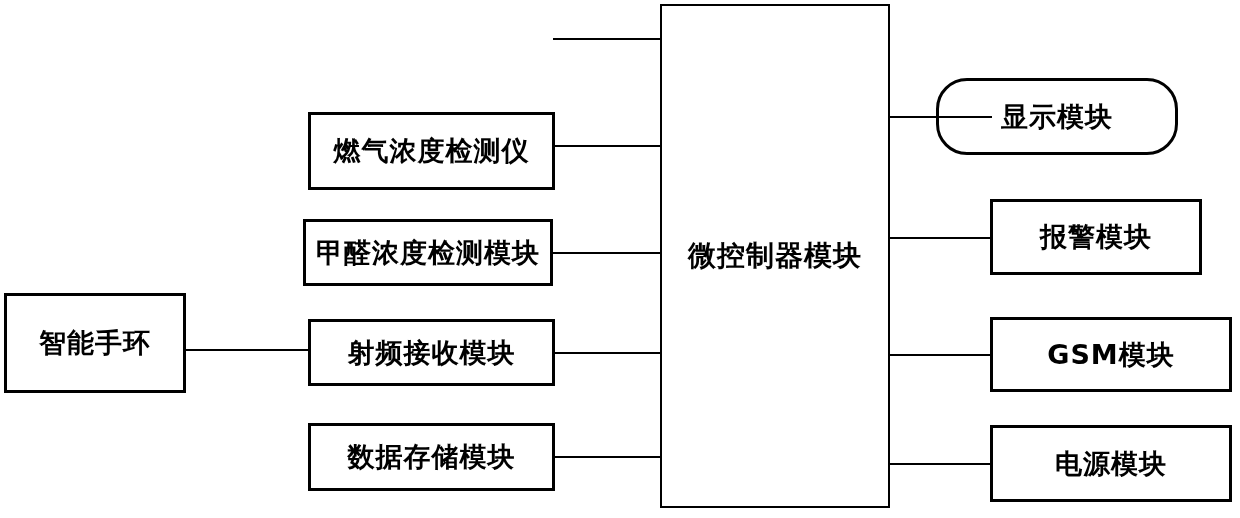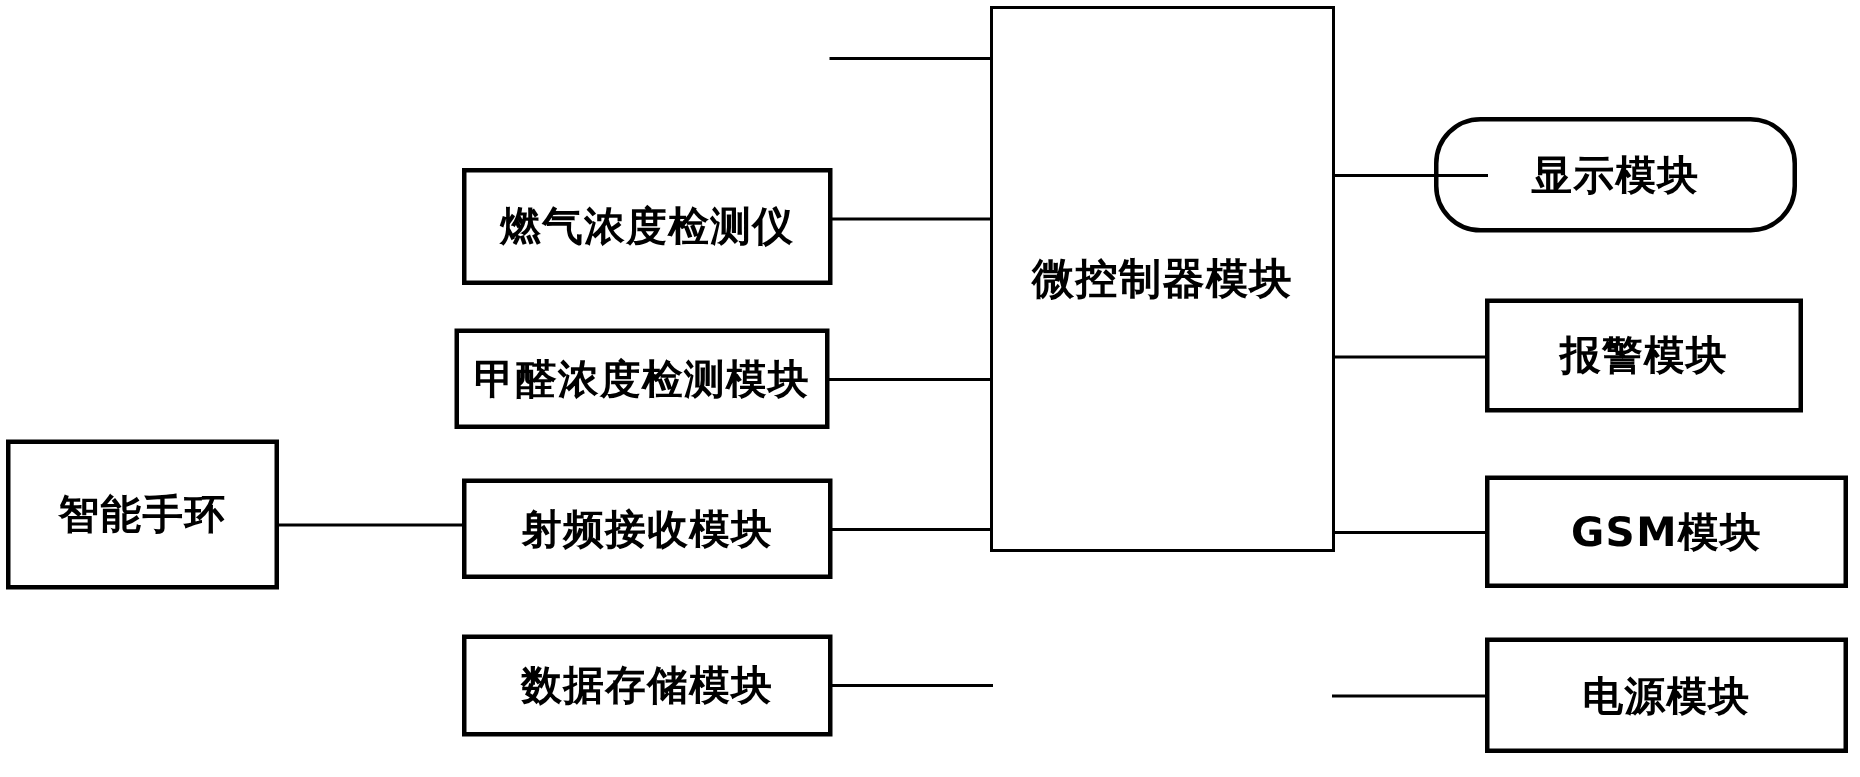--- a/index.html
+++ b/index.html
@@ -37,23 +37,23 @@
   }
   
   .n-bracelet { left: 4px;  top: 293px; width: 182px; height: 100px; }
   
   .n-temp    { left: 308px; top: 5px;   width: 247px; height: 67px; }
   .n-gas     { left: 308px; top: 112px; width: 247px; height: 78px; }
   .n-form    { left: 303px; top: 219px; width: 250px; height: 67px; }
   .n-rf      { left: 308px; top: 319px; width: 247px; height: 67px; text-align: center; }
   .n-store   { left: 308px; top: 423px; width: 247px; height: 68px; }
   
-  .n-mcu     { left: 660px; top: 4px;   width: 230px; height: 364px; }
+  .n-mcu     { left: 660px; top: 4px;   width: 230px; height: 504px; }
   
-  .n-display { left: 956px; top: 78px;  width: 242px; height: 77px; border-radius: 31px; }
+  .n-display { left: 936px; top: 78px;  width: 242px; height: 77px; border-radius: 31px; }
   .n-alarm   { left: 990px; top: 199px; width: 212px; height: 76px; }
   .n-gsm     { left: 990px; top: 317px; width: 242px; height: 75px; }
   .n-power   { left: 990px; top: 425px; width: 242px; height: 77px; }
   
   .c-bracelet-rf { left: 186px; top: 349px; width: 122px; }
   
   .c-temp  { left: 553px; top: 38px;  width: 109px; }
   .c-gas   { left: 553px; top: 145px; width: 109px; }
   .c-form  { left: 551px; top: 252px; width: 111px; }
   .c-rf    { left: 553px; top: 352px; width: 109px; }

